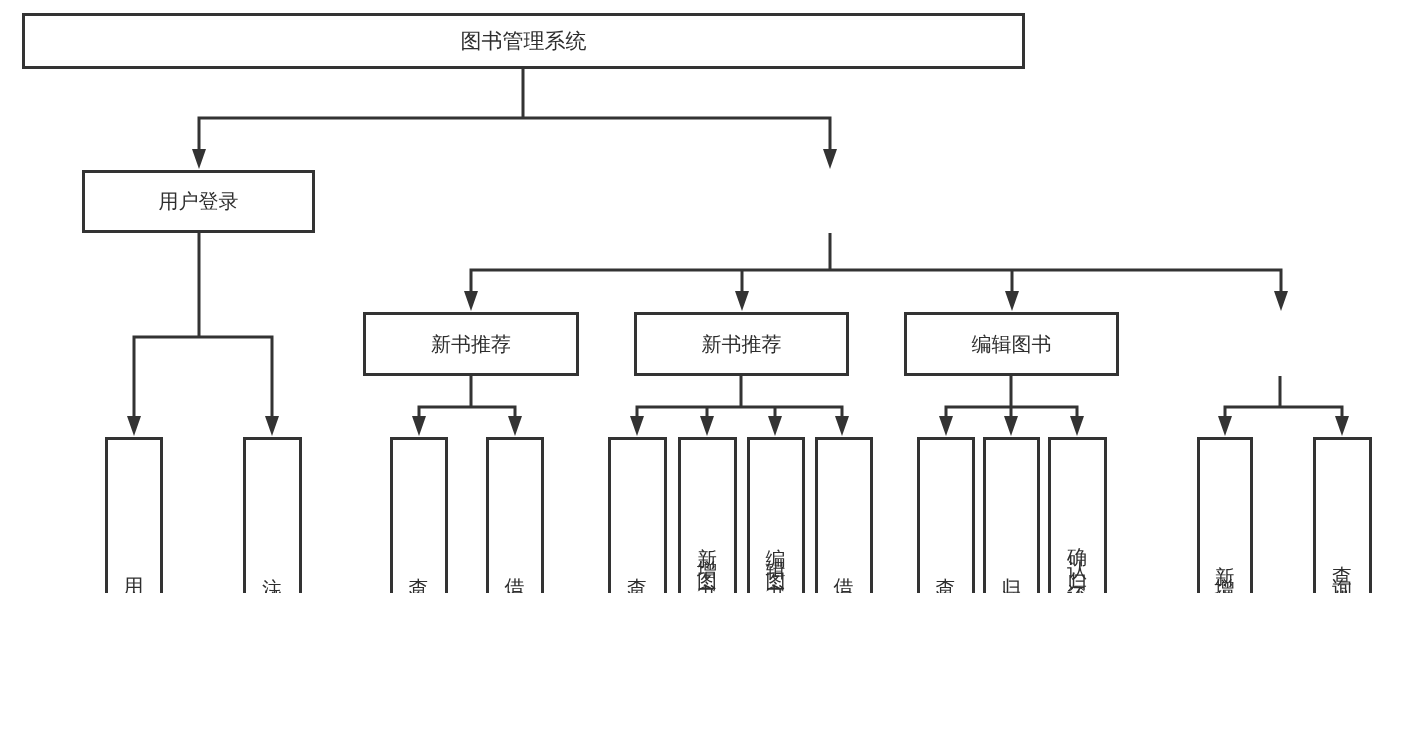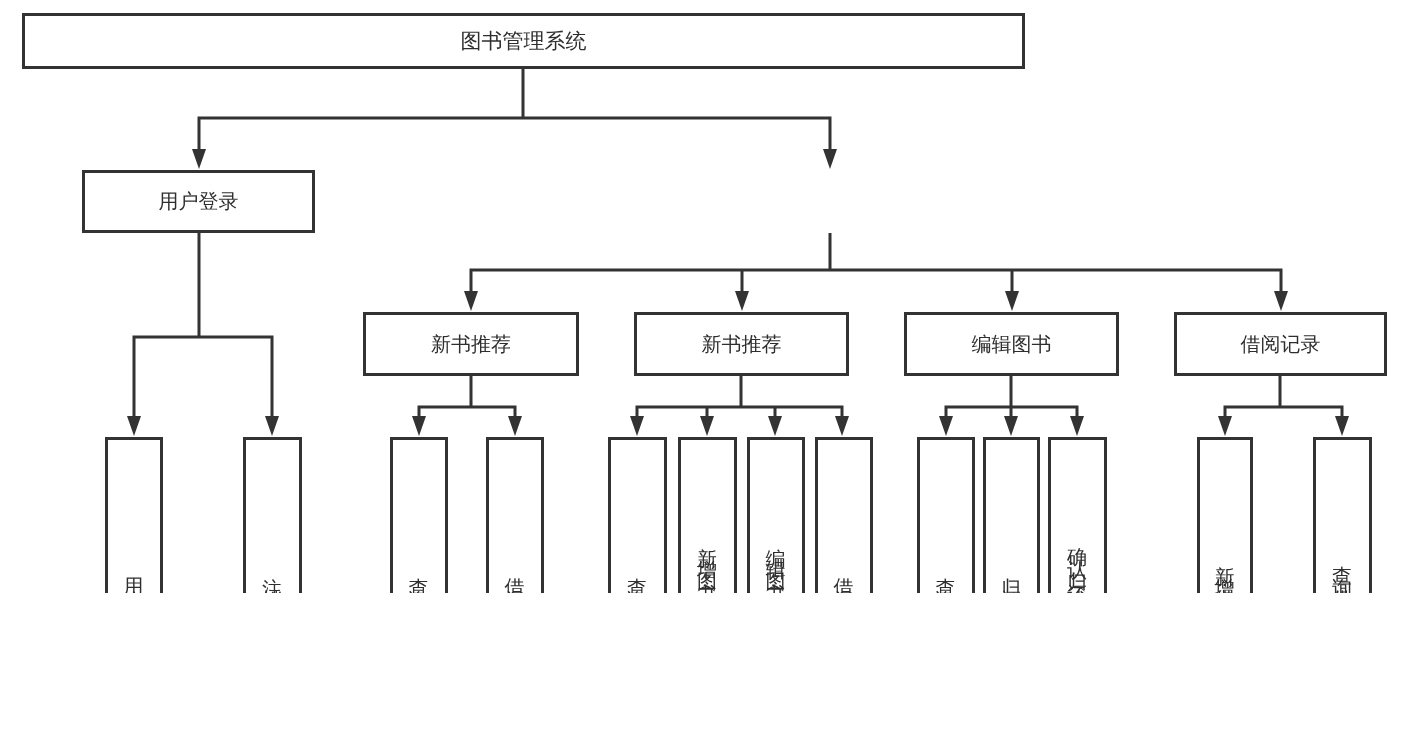--- a/index.html
+++ b/index.html
@@ -72,21 +72,20 @@
     </g>
   </svg>
 
   <div class="hbox root-box" style="left:22px;top:13px;width:1003px;height:56px">图书管理系统</div>
 
   <div class="hbox" style="left:82px;top:170px;width:233px;height:63px">用户登录</div>
 
   <div class="hbox" style="left:363px;top:312px;width:216px;height:64px">新书推荐</div>
   <div class="hbox" style="left:634px;top:312px;width:215px;height:64px">新书推荐</div>
   <div class="hbox" style="left:904px;top:312px;width:215px;height:64px">编辑图书</div>
-  <div class="hbox" style="left:1174px;top:312px;width:213px;height:64px">借阅记录</div>
 
   <div class="vbox" style="left:105px;width:58px">用户登录</div>
   <div class="vbox" style="left:243px;width:59px">注销登录</div>
 
   <div class="vbox" style="left:390px;width:58px">查询图书</div>
   <div class="vbox" style="left:486px;width:58px">借阅图书</div>
 
   <div class="vbox" style="left:608px;width:59px">查询图书</div>
   <div class="vbox" style="left:678px;width:59px">新增图书（管理员）</div>
   <div class="vbox" style="left:747px;width:58px">编辑图书（管理员）</div>

